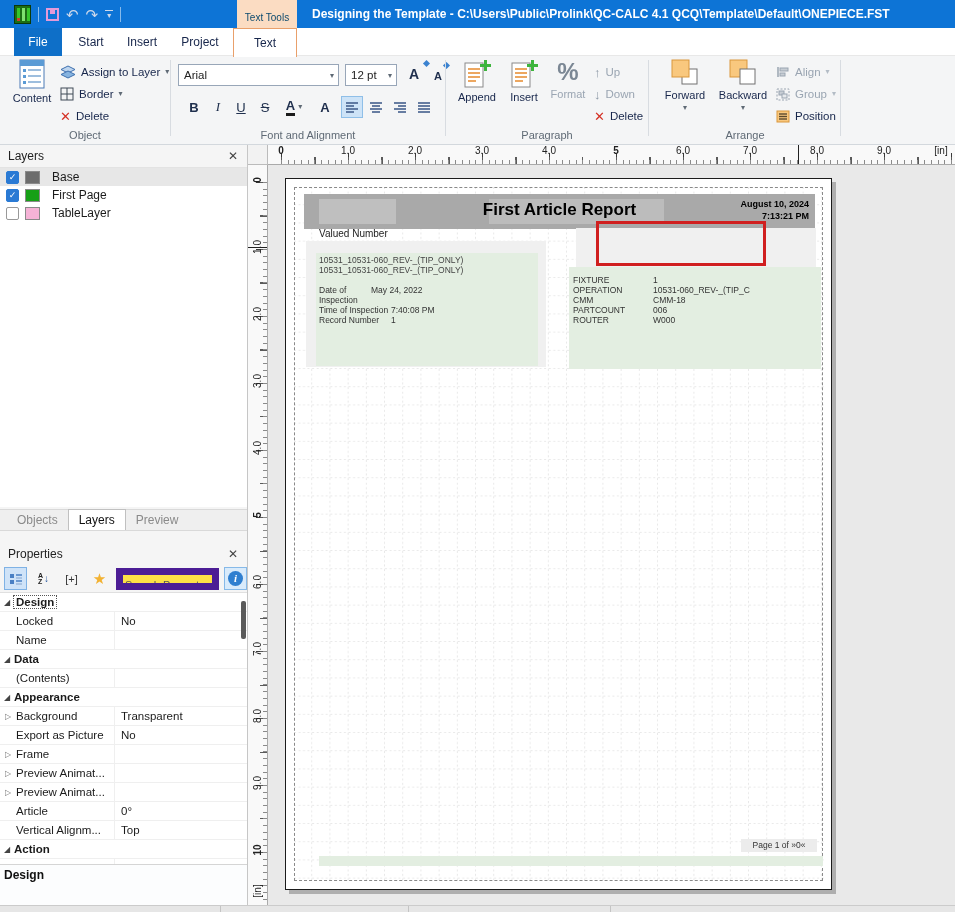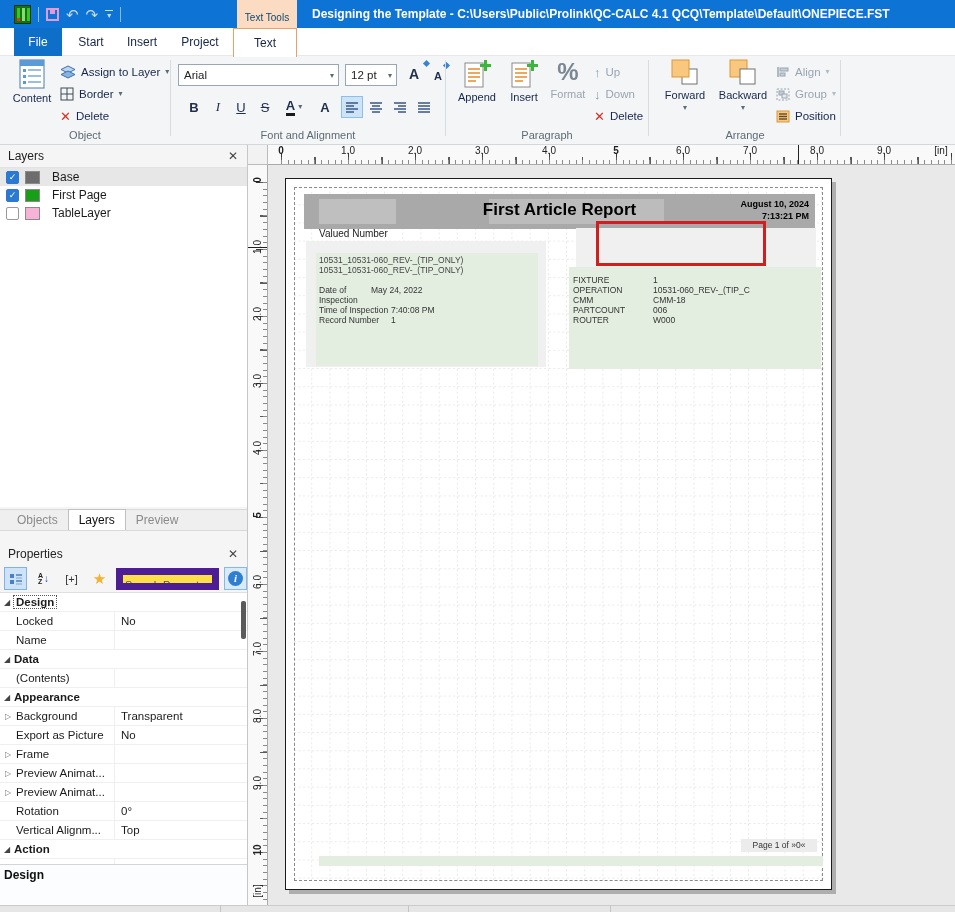--- a/index.html
+++ b/index.html
@@ -501,21 +501,21 @@
             <span class="plabel">Preview Animat...</span>
             <span class="pvalue"></span>
           </div>
           <div class="prow">
             <span class="expand">▷</span>
             <span class="plabel">Preview Animat...</span>
             <span class="pvalue"></span>
           </div>
           <div class="prow">
             <span class="expand"></span>
-            <span class="plabel">Rotation</span>
+            <span class="plabel">Article</span>
             <span class="pvalue">0°</span>
           </div>
           <div class="prow">
             <span class="expand"></span>
             <span class="plabel">Vertical Alignm...</span>
             <span class="pvalue">Top</span>
           </div>
           <div class="prow group">
             <span class="tri">◢</span>
             <span>Action</span>

